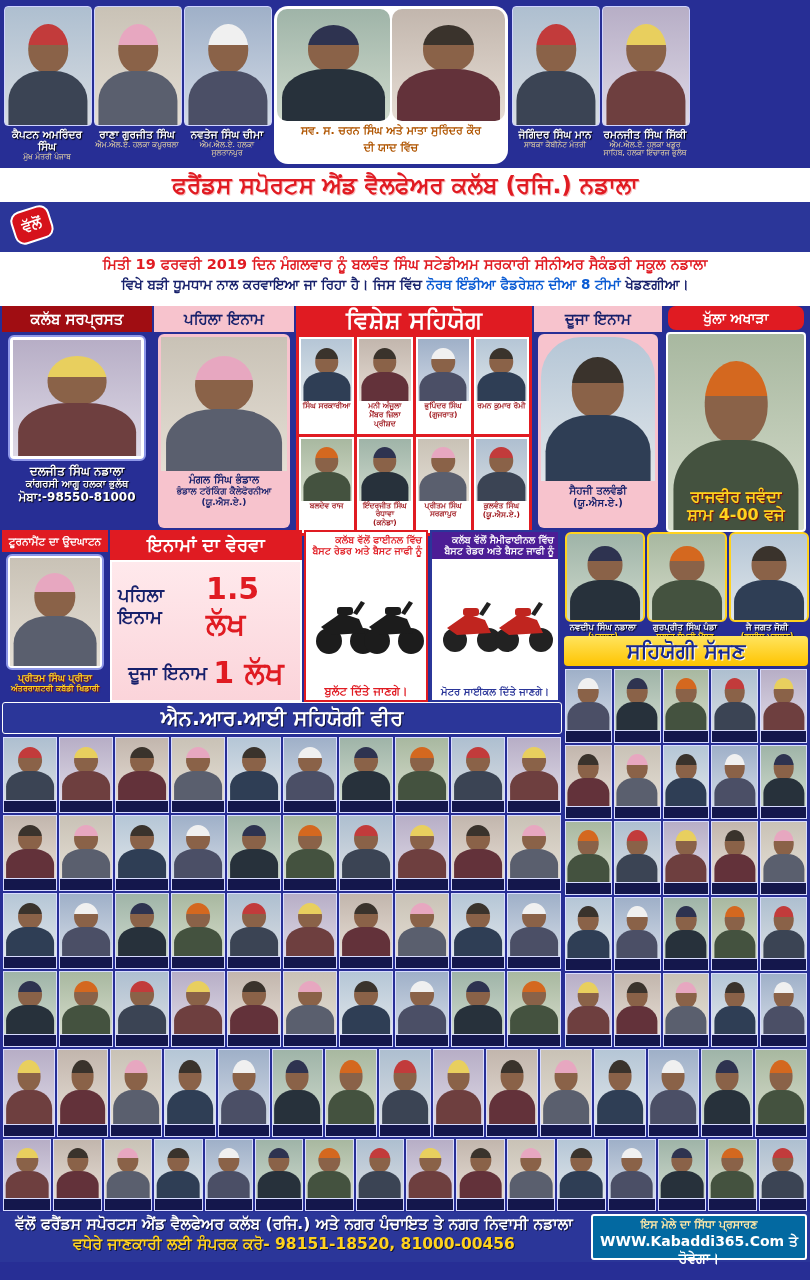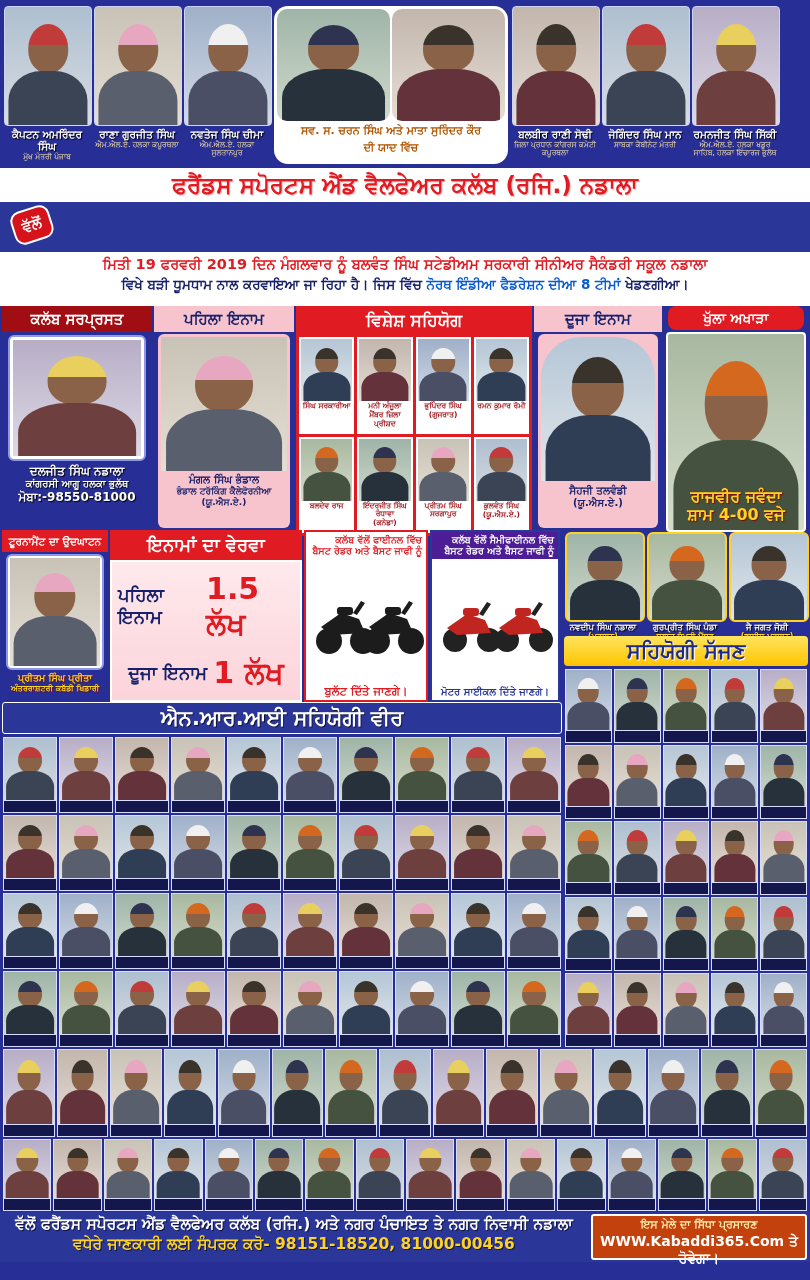--- a/index.html
+++ b/index.html
@@ -78,21 +78,21 @@
   .pgrid{display:flex;flex-wrap:wrap;align-content:flex-start;}
   .pgrid .cell{box-sizing:border-box;padding:1px;display:flex;flex-direction:column;}
   .pgrid .cell .ph{flex:1;border:1px solid #d8dcff;}
   .pgrid .cell .cap{height:11px;background:rgba(16,18,60,.82);border:1px solid #d8dcff;border-top:none;
                     font-size:6px;color:#ffd86a;overflow:hidden;text-align:center;line-height:11px;}
   
   .bottom-band{position:absolute;left:0;top:1212px;width:810px;height:50px;background:#2b3699;display:flex;}
   .bb-left{flex:1;text-align:center;padding-top:3px;}
   .bb-l1{font-size:15.5px;font-weight:bold;color:#fff;text-shadow:1px 1px 0 #10143d;}
   .bb-l2{font-size:15.5px;font-weight:bold;color:#ffd21e;margin-top:2px;text-shadow:1px 1px 0 #10143d;}
-  .bb-right{flex:0 0 212px;background:#c2410c;border:2px solid #fff;margin:2px 3px;border-radius:3px;text-align:center;padding-top:2px;}
+  .bb-right{flex:0 0 212px;background:#0369a1;border:2px solid #fff;margin:2px 3px;border-radius:3px;text-align:center;padding-top:2px;}
   .bb-r1{font-size:11px;font-weight:bold;color:#ffe9a8;}
   .bb-r2{font-size:14px;font-weight:bold;color:#fff;margin-top:2px;}
   .footer{position:absolute;left:0;top:1303px;width:742px;height:18px;background:#fff;display:flex;align-items:center;justify-content:center;}
   .footer .t{font-size:13px;font-weight:bold;color:#e01b22;}
 </style>
 </head>
 <body>
 
 <div class="poster">
 
@@ -114,25 +114,20 @@
     </div>
     <div class="memorial">
       <div class="memorial-photos">
         <div class="ph v2"></div>
         <div class="ph v6"></div>
       </div>
       <div class="memorial-cap">ਸਵ. ਸ. ਚਰਨ ਸਿੰਘ ਅਤੇ ਮਾਤਾ ਸੁਰਿੰਦਰ ਕੌਰ</div>
       <div class="memorial-cap">ਦੀ ਯਾਦ ਵਿੱਚ</div>
     </div>
     <div class="tb-card">
-      <div class="ph v6"></div>
-      <div class="tb-name">ਬਲਬੀਰ ਰਾਣੀ ਸੋਢੀ</div>
-      <div class="tb-role">ਜ਼ਿਲਾ ਪ੍ਰਧਾਨ ਕਾਂਗਰਸ ਕਮੇਟੀ ਕਪੂਰਥਲਾ</div>
-    </div>
-    <div class="tb-card">
       <div class="ph v0"></div>
       <div class="tb-name">ਜੋਗਿੰਦਰ ਸਿੰਘ ਮਾਨ</div>
       <div class="tb-role">ਸਾਬਕਾ ਕੈਬੀਨੇਟ ਮੰਤਰੀ</div>
     </div>
     <div class="tb-card">
       <div class="ph v3"></div>
       <div class="tb-name">ਰਮਨਜੀਤ ਸਿੰਘ ਸਿੱਕੀ</div>
       <div class="tb-role">ਐਮ.ਐਲ.ਏ. ਹਲਕਾ ਖਡੂਰ ਸਾਹਿਬ, ਹਲਕਾ ਇੰਚਾਰਜ ਭੁਲੱਥ</div>
     </div>
   </div>
@@ -164,21 +159,21 @@
     <div class="hdr hdr-pink" style="height:26px;font-size:15px;">ਪਹਿਲਾ ਇਨਾਮ</div>
     <div class="card-pink" style="margin:2px 4px;height:188px;">
       <div class="ph v1" style="height:134px;"></div>
       <div class="cap-b" style="font-size:10.5px;margin-top:2px;">ਮੰਗਲ ਸਿੰਘ ਭੰਡਾਲ</div>
       <div class="cap-b" style="font-size:9px;">ਭੰਡਾਲ ਟਰੱਕਿੰਗ ਕੈਲੇਫੋਰਨੀਆ</div>
       <div class="cap-b" style="font-size:9px;">(ਯੂ.ਐਸ.ਏ.)</div>
     </div>
   </div>
 
   <div class="abs" style="left:296px;top:306px;width:236px;height:224px;">
-    <div class="hdr hdr-red" style="height:28px;font-size:17px;">ਵਿਸ਼ੇਸ਼ ਸਹਿਯੋਗ</div>
+    <div class="hdr hdr-red" style="height:28px;font-size:24px;">ਵਿਸ਼ੇਸ਼ ਸਹਿਯੋਗ</div>
     <div class="ss-grid" style="height:196px;">
       <div class="ss-cell">
           <div class="ph v4"></div>
           <div class="ss-name">ਸਿੰਘ ਸਰਕਾਰੀਆ</div>
           <div class="ss-name"></div>
         </div>
       <div class="ss-cell">
           <div class="ph v6"></div>
           <div class="ss-name">ਮਨੀ ਅੰਜੂਲਾ</div>
           <div class="ss-name">ਮੈਂਬਰ ਜ਼ਿਲਾ ਪ੍ਰੀਸ਼ਦ</div>

